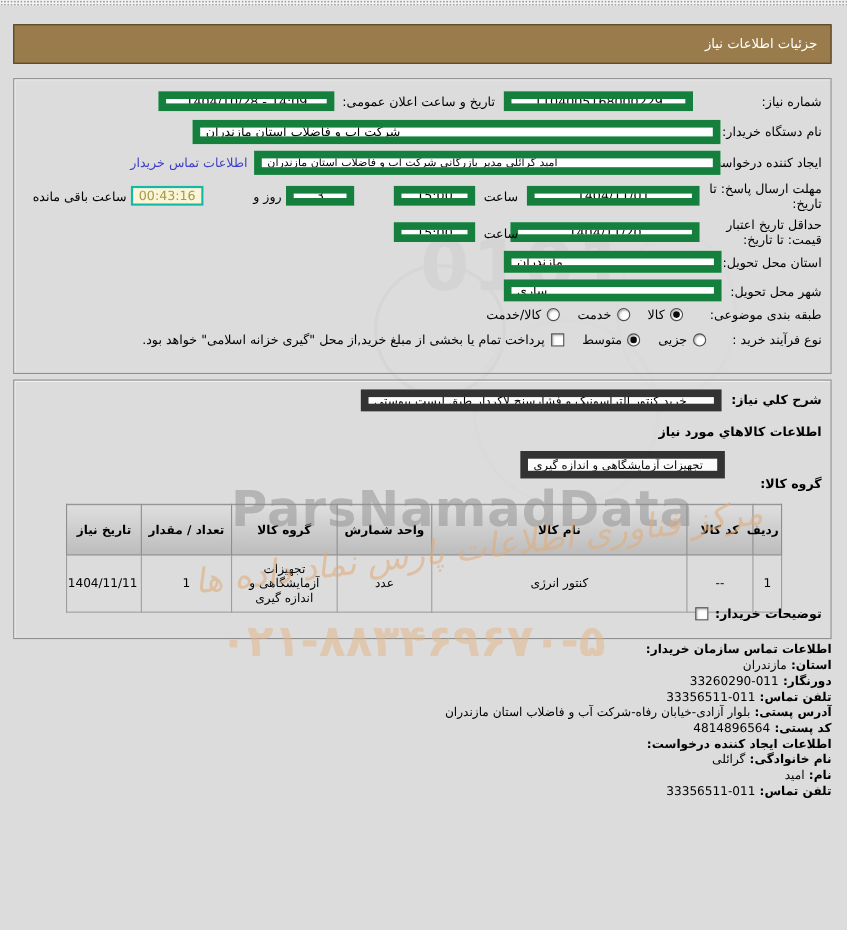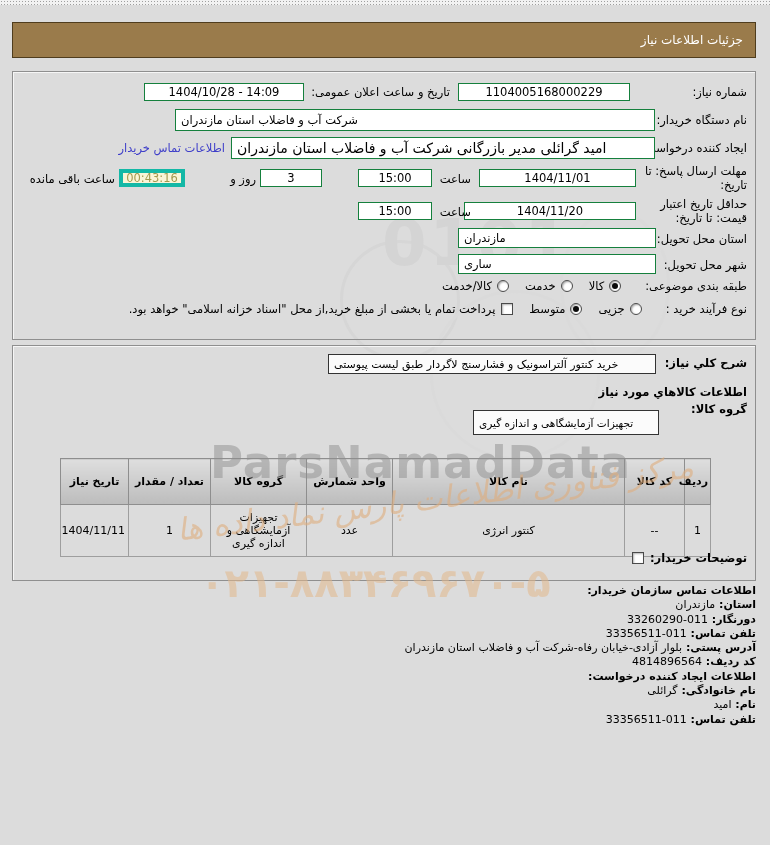--- a/index.html
+++ b/index.html
@@ -18,25 +18,25 @@
             display:flex;align-items:center;padding:0 12px}
 
   .panel{position:absolute;left:12px;width:744px;z-index:1;border:1px solid #8f8f8f;
          box-shadow:inset 1px 1px 0 rgba(255,255,255,.75)}
   #panel1{top:71px;height:269px}
   #panel2{top:345px;height:236px}
 
   .lbl{position:absolute;font-size:11.5px;white-space:nowrap}
   .lbl.wrap{white-space:normal;line-height:14px;text-align:right}
   .b{font-weight:bold}
-  .inp{position:absolute;background:#fff;border:1px solid #15803d;font-size:11.5px;
+  .inp{position:absolute;background:#fff;border:7px solid #15803d;font-size:11.5px;
        display:flex;align-items:center;justify-content:center;overflow:hidden}
   .inp.txt{justify-content:flex-end;padding:0 5px;white-space:nowrap}
   .ltr{direction:ltr}
-  .cd{background:#faf5d7;border:4px solid #14b8a6;color:#a39a4f}
+  .cd{background:#faf5d7;border:2px solid #14b8a6;color:#a39a4f}
   a.link{position:absolute;font-size:11.5px;color:#3e3ec9;text-decoration:none;white-space:nowrap}
 
   .optrow{position:absolute;display:flex;align-items:center;font-size:11.5px;white-space:nowrap}
   .optrow .cap{margin-left:24px}
   .opt{display:flex;align-items:center;gap:5px;margin-left:16px}
   .radio{width:12px;height:12px;border:1px solid #4a4a4a;border-radius:50%;background:#fff;
          display:inline-block;position:relative;box-shadow:inset 1px 1px 2px rgba(0,0,0,.35);flex:0 0 auto}
   .radio.on::after{content:"";position:absolute;inset:2px;background:#0a0a0a;border-radius:50%}
   .checkbox{width:12px;height:12px;border:1px solid #4a4a4a;background:#fff;display:inline-block;
             box-shadow:inset 1px 1px 2px rgba(0,0,0,.3);flex:0 0 auto}
@@ -86,21 +86,21 @@
     <span class="lbl" style="top:13px;right:8px">شماره نیاز:</span>
     <div class="inp ltr" style="top:11px;right:125px;width:172px;height:18px">1104005168000229</div>
 
     <span class="lbl" style="top:13px;right:305px">تاریخ و ساعت اعلان عمومی:</span>
     <div class="inp ltr" style="top:11px;right:451px;width:160px;height:18px">1404/10/28 - 14:09</div>
 
     <span class="lbl" style="top:41px;right:8px">نام دستگاه خریدار:</span>
     <div class="inp txt" style="top:37px;right:100px;width:480px;height:22px">شرکت آب و فاضلاب استان مازندران</div>
 
     <span class="lbl" style="top:69px;right:8px">ایجاد کننده درخواست:</span>
-    <div class="inp txt" style="top:65px;right:100px;width:424px;height:22px;font-size:14px">امید گرائلی مدیر بازرگانی شرکت آب و فاضلاب استان مازندران</div>
+    <div class="inp txt" style="top:65px;right:100px;width:424px;height:22px;font-size:10px">امید گرائلی مدیر بازرگانی شرکت آب و فاضلاب استان مازندران</div>
     <a class="link" href="#" style="top: 69px; right: 530px; color: rgb(62, 62, 201);">اطلاعات تماس خریدار</a>
 
     <span class="lbl wrap" style="top:92px;right:8px;width:114px">مهلت ارسال پاسخ: تا تاریخ:</span>
     <div class="inp ltr" style="top:97px;right:119px;width:157px;height:18px">1404/11/01</div>
     <span class="lbl" style="top:100px;right:284px">ساعت</span>
     <div class="inp ltr" style="top:97px;right:323px;width:74px;height:18px">15:00</div>
     <div class="inp ltr" style="top:97px;right:433px;width:62px;height:18px">3</div>
     <span class="lbl" style="top:100px;right:499px">روز و</span>
     <div class="inp ltr cd" style="top:97px;right:570px;width:66px;height:18px">00:43:16</div>
     <span class="lbl" style="top:100px;right:640px">ساعت باقی مانده</span>
@@ -140,31 +140,31 @@
           <span class="opt">
             <span class="radio"></span>
             <span>جزیی</span>
           </span>
           <span class="opt">
             <span class="radio on"></span>
             <span>متوسط</span>
           </span>
         </span>
       <span class="checkbox" style="margin-left:6px"></span>
-      <span>پرداخت تمام یا بخشی از مبلغ خرید,از محل "اسناد خزانه اسلامی" خواهد بود.</span>
+      <span>پرداخت تمام یا بخشی از مبلغ خرید,از محل "گیری خزانه اسلامی" خواهد بود.</span>
     </div>
   </div>
 
   <div id="panel2" class="panel">
     <span class="lbl b" style="top:10px;right:8px">شرح کلي نياز:</span>
     <div class="inp txt" style="top:8px;right:99px;width:328px;height:20px;font-size:11px;background:#fbfbfb;border-color:#333">خرید کنتور آلتراسونیک و فشارسنج لاگردار طبق لیست پیوستی</div>
 
     <span class="lbl b" style="top:39px;right:8px">اطلاعات کالاهاي مورد نياز</span>
 
-    <span class="lbl b" style="top:56px;right:8px">گروه کالا:</span>
+    <span class="lbl b" style="top:87px;right:8px">گروه کالا:</span>
     <div class="inp txt" style="top:64px;right:96px;width:186px;height:25px;font-size:10.5px;background:#fbfbfb;border-color:#333">تجهیزات آزمایشگاهی و اندازه گیری</div>
 
     <table style="top:112px;right:44px">
       <colgroup>
         <col style="width:26px">
           <col style="width:60px">
           <col style="width:232px">
           <col style="width:86px">
         <col style="width:96px">
           <col style="width:82px">
@@ -200,21 +200,21 @@
     </div>
   </div>
 
   <div id="contact">
     <div class="b">اطلاعات تماس سازمان خریدار:</div>
     <div id="contact-org-rows">
         <div><span class="b">استان: </span><span>مازندران</span></div>
         <div><span class="b">دورنگار: </span><span dir="ltr">33260290-011</span></div>
         <div><span class="b">تلفن تماس: </span><span dir="ltr">33356511-011</span></div>
         <div><span class="b">آدرس پستی: </span><span>بلوار آزادی-خیابان رفاه-شرکت آب و فاضلاب استان مازندران</span></div>
-        <div><span class="b">کد ردیف: </span><span dir="ltr">4814896564</span></div>
+        <div><span class="b">کد پستی: </span><span dir="ltr">4814896564</span></div>
       </div>
     <div class="b">اطلاعات ایجاد کننده درخواست:</div>
     <div id="contact-creator-rows">
         <div><span class="b">نام خانوادگی: </span><span>گرائلی</span></div>
         <div><span class="b">نام: </span><span>امید</span></div>
         <div><span class="b">تلفن تماس: </span><span dir="ltr">33356511-011</span></div>
       </div>
   </div>
 
   <div id="wm-front">

